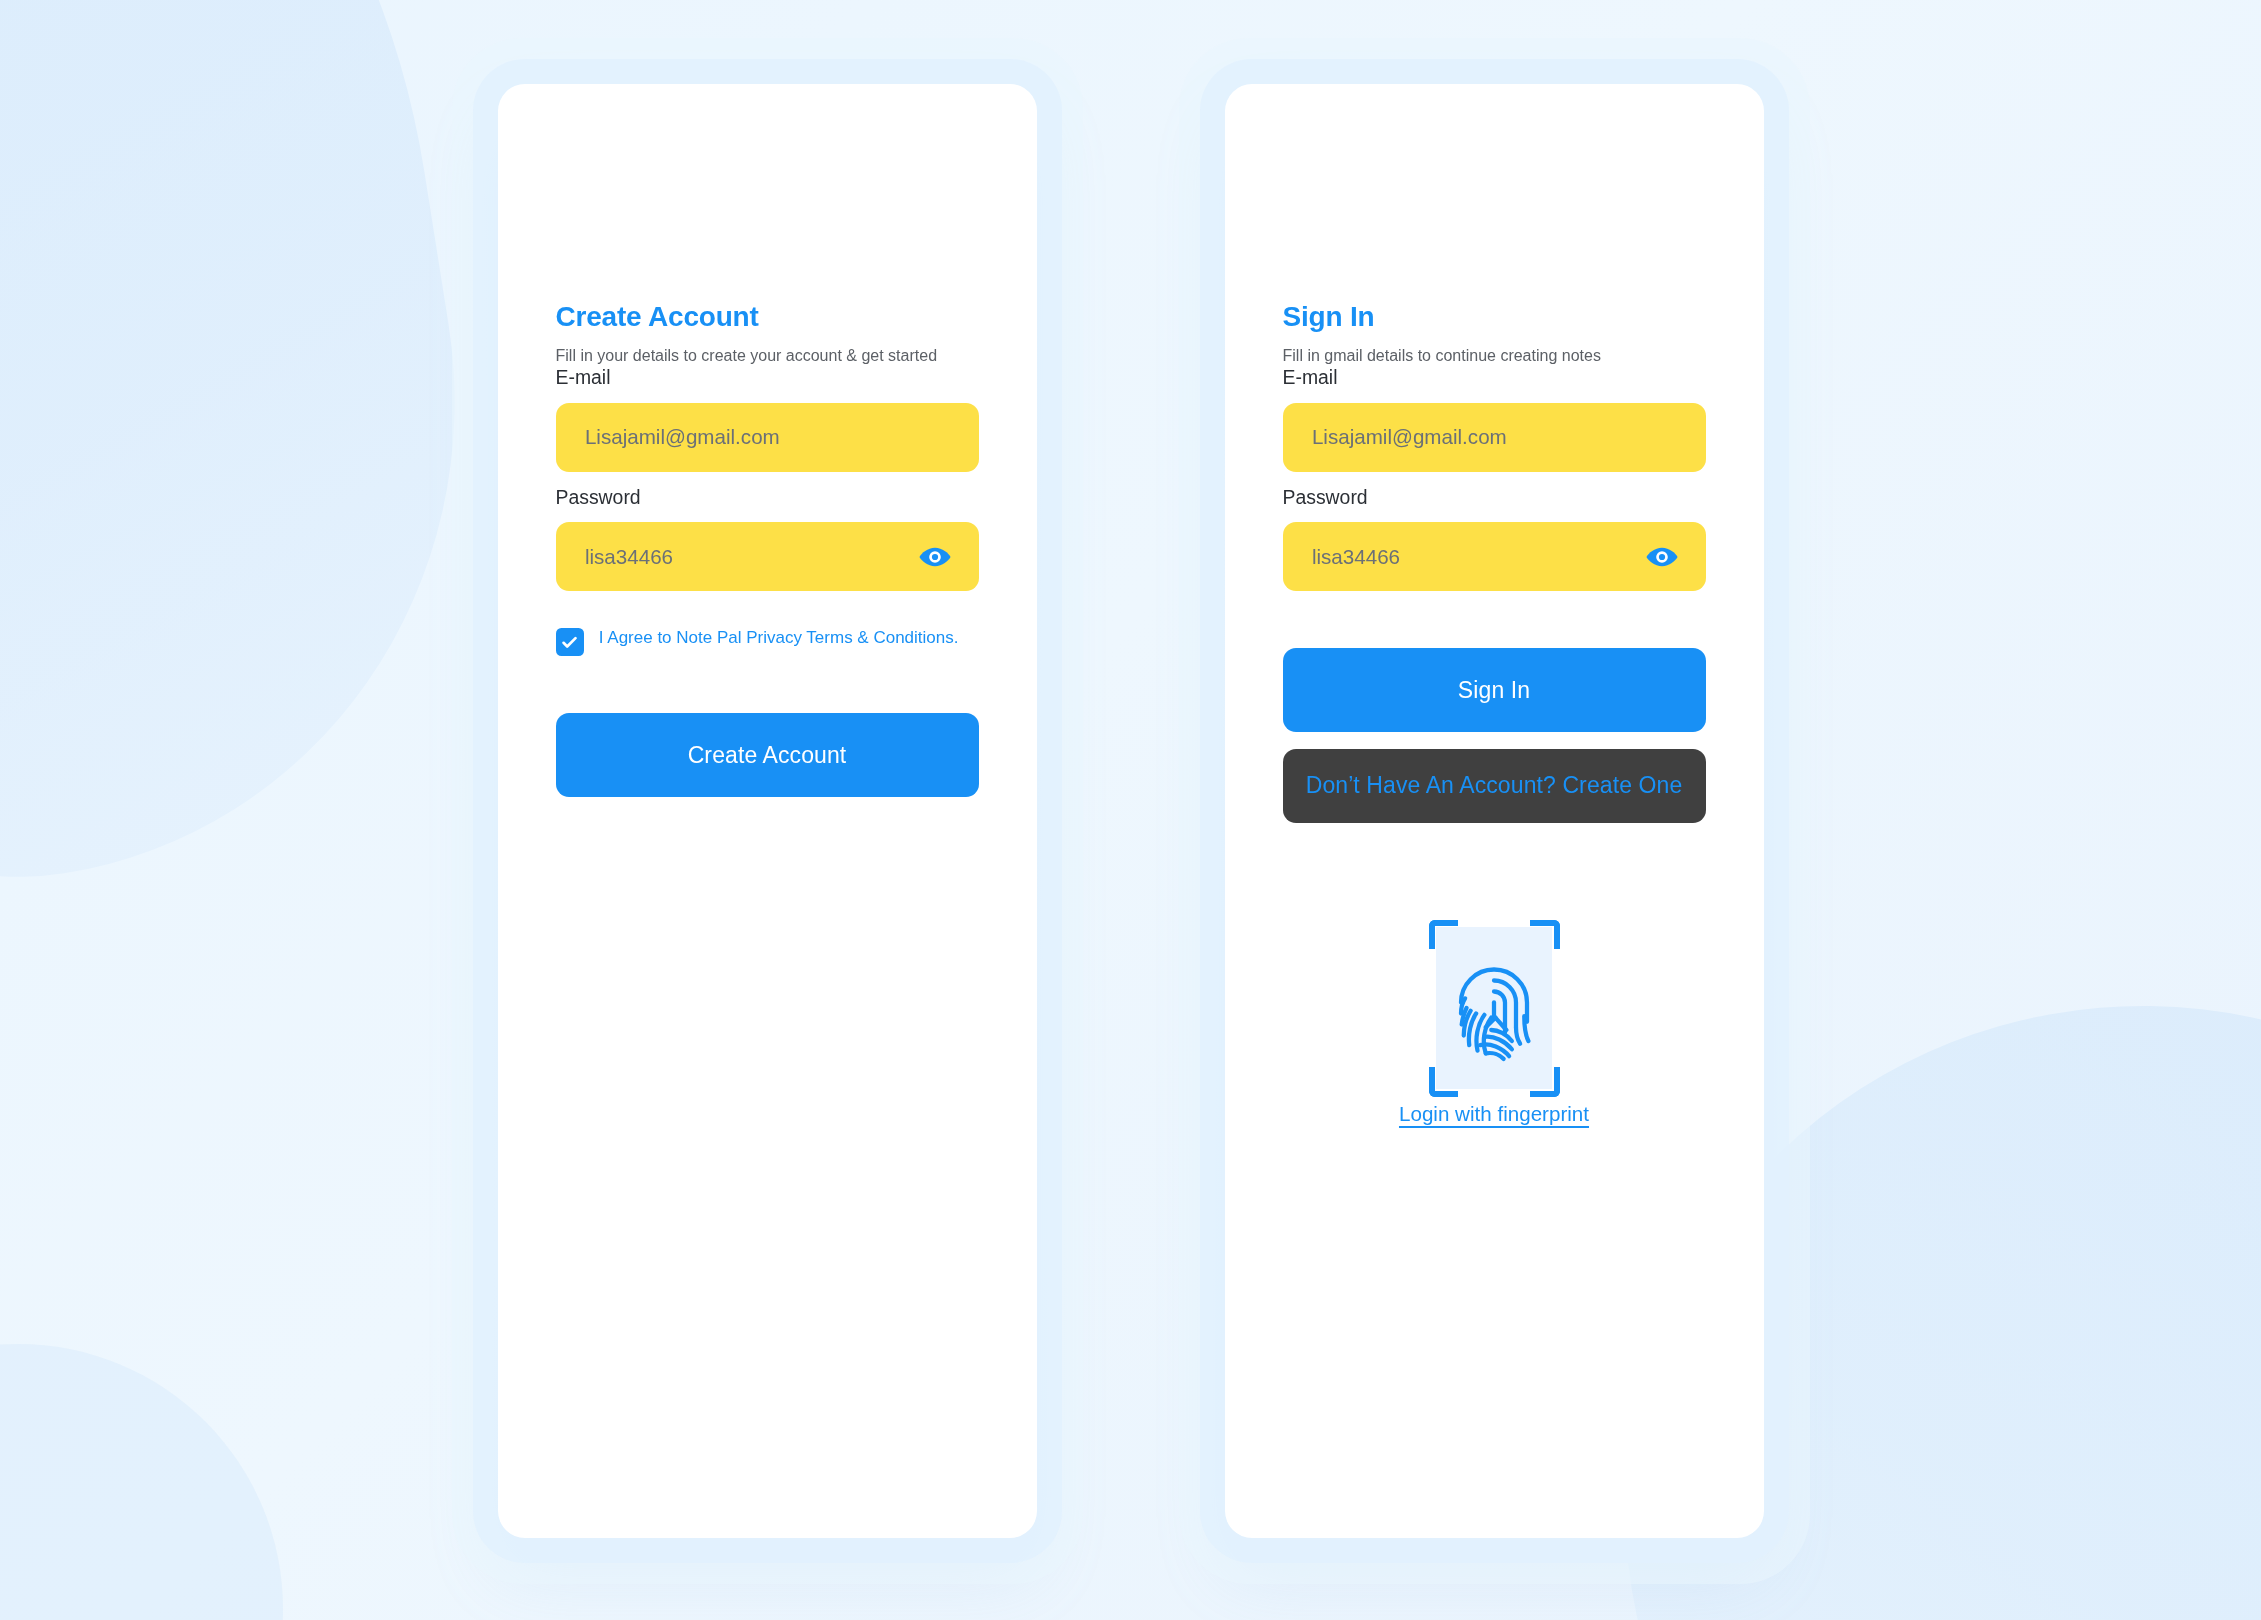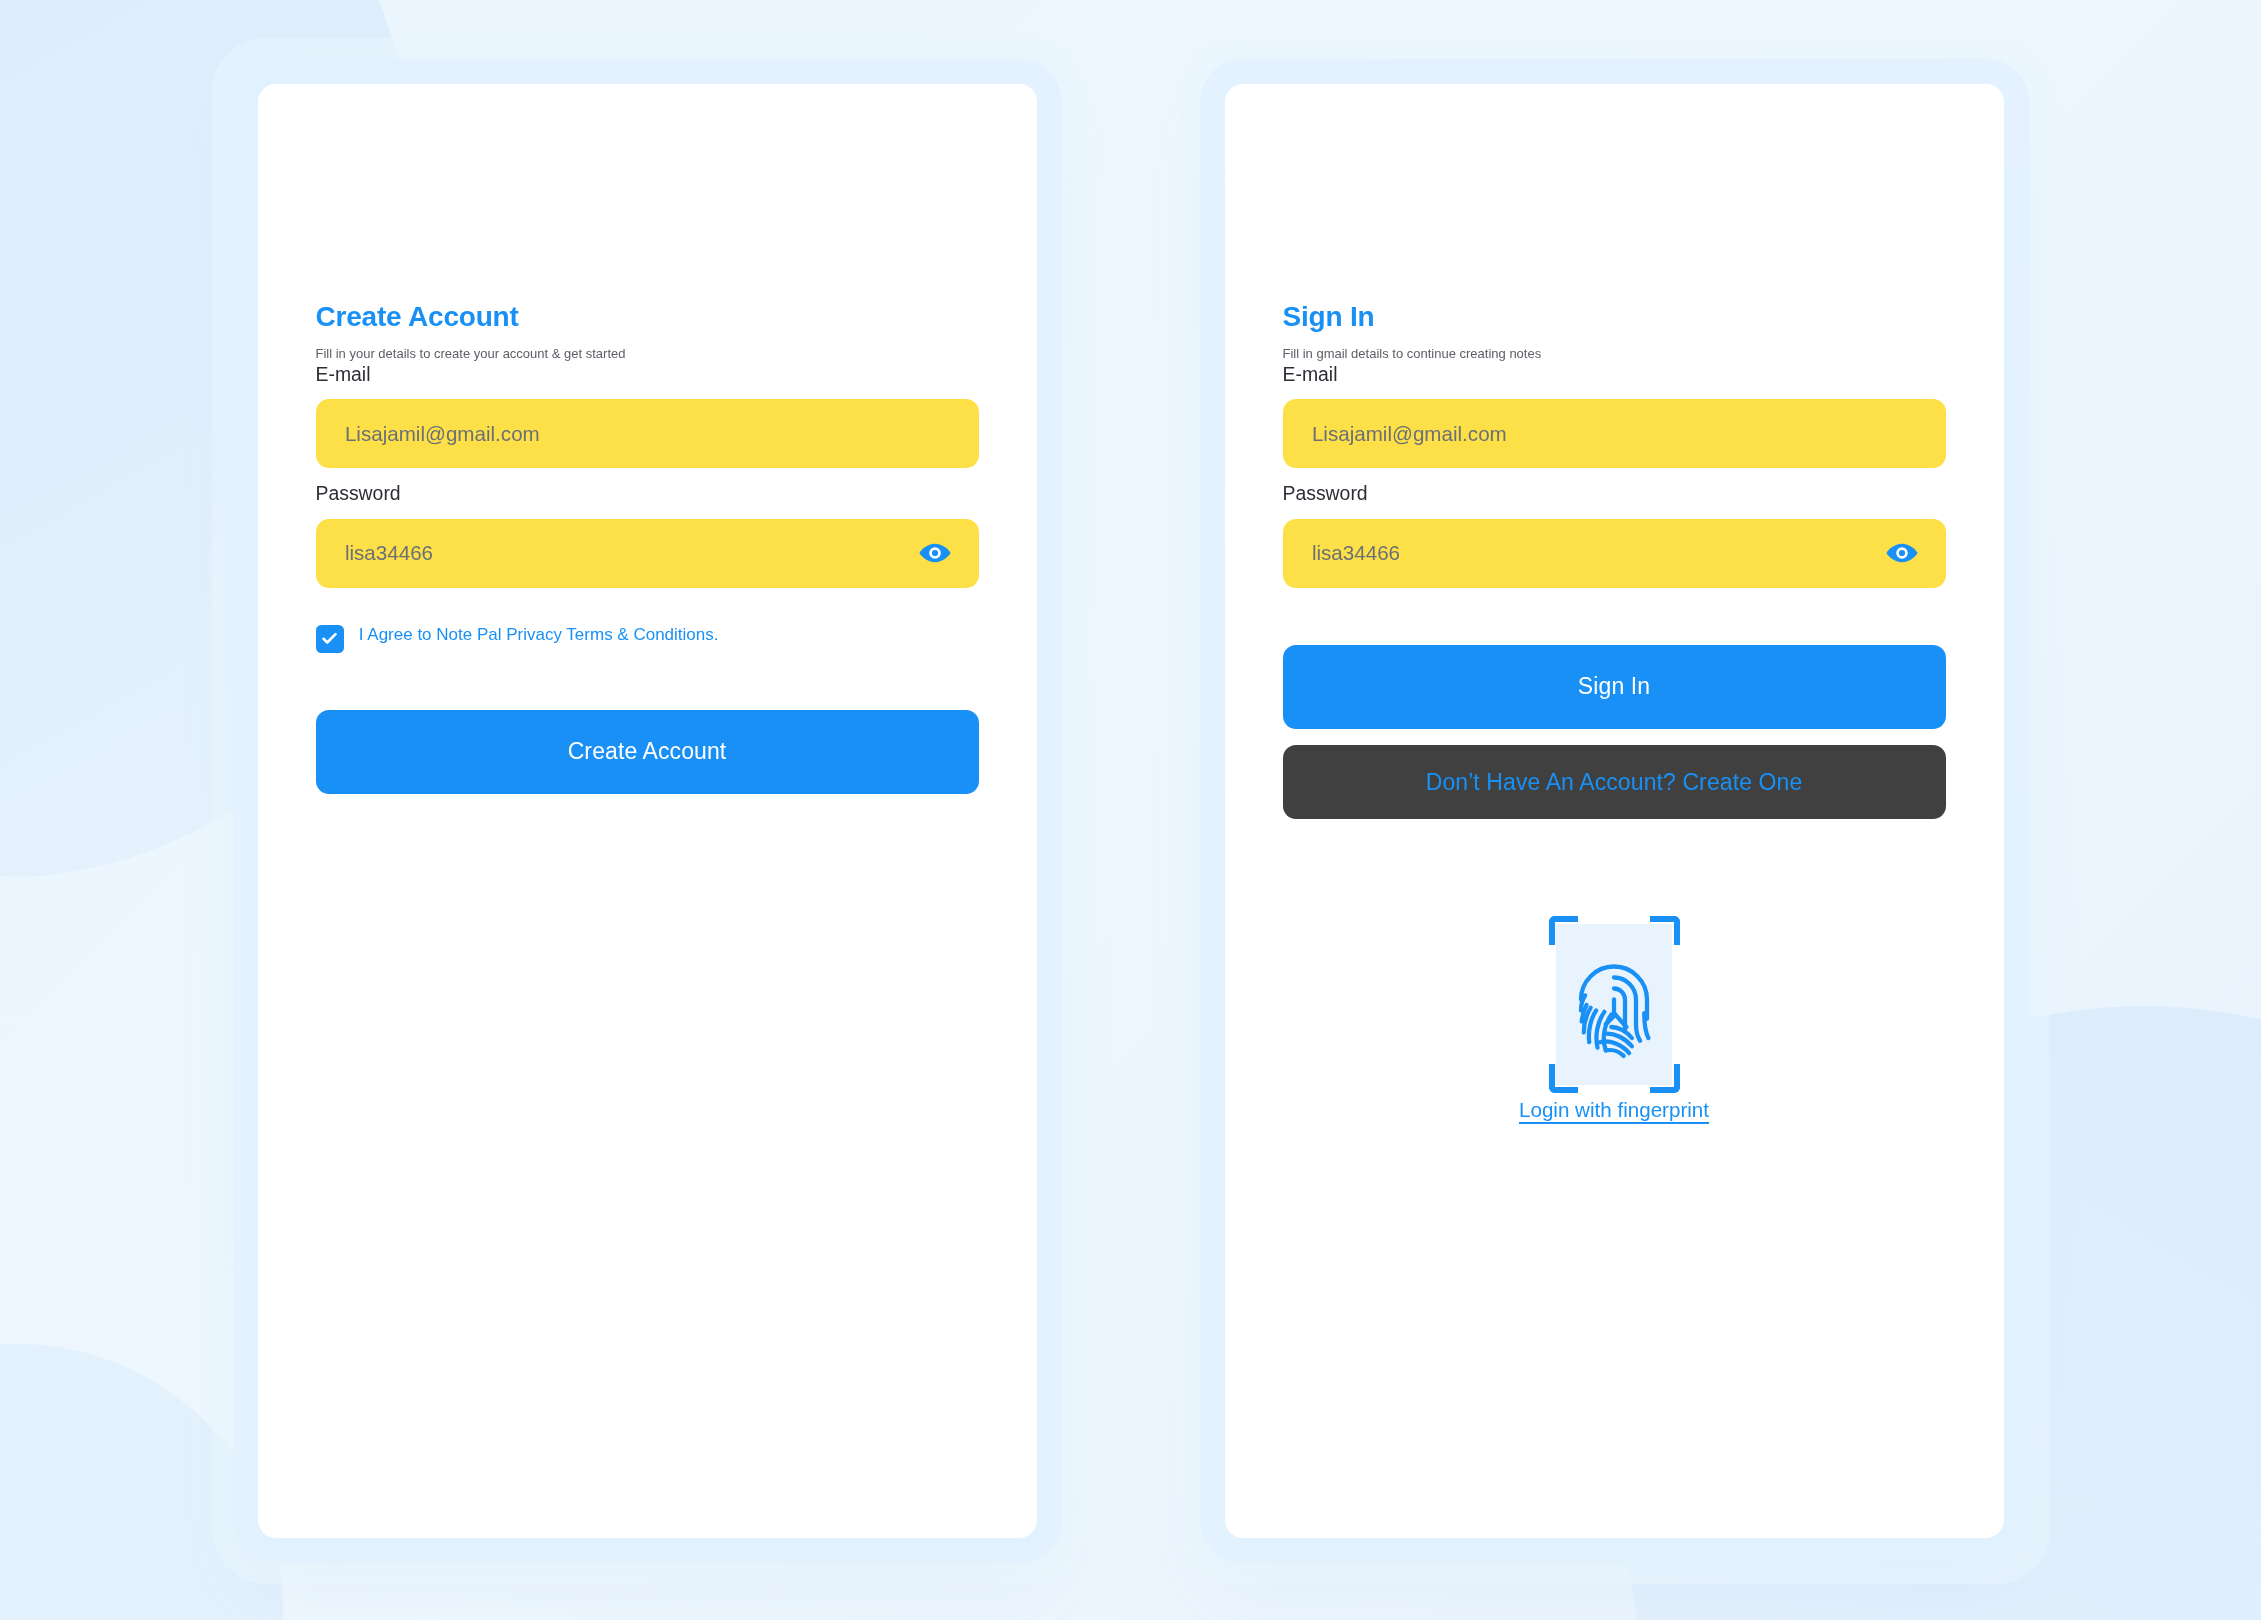--- a/index.html
+++ b/index.html
@@ -63,24 +63,24 @@
     inset: 0;
     display: flex;
     align-items: center;
     justify-content: center;
     gap: 188px;
   }
 
   
   .phone {
     position: relative;
-    width: 779px;
+    width: 539px;
     height: 1454px;
     background: #ffffff;
-    border-radius: 18px;
+    border-radius: 27px;
     box-shadow:
       0 0 0 25px rgba(226, 241, 254, 0.92),
       0 0 0 46px rgba(234, 245, 254, 0.55),
       0 35px 71px rgba(150, 190, 230, 0.18);
   }
 
   .screen {
     position: absolute;
     left: 0;
     right: 0;
@@ -92,21 +92,21 @@
 
   .title {
     font-size: 28px;
     font-weight: bold;
     color: #1890f5;
     letter-spacing: -0.2px;
     line-height: 1.1;
   }
   .subtitle {
     margin-top: 14px;
-    font-size: 13px;
+    font-size: 16px;
     color: #5c6066;
     line-height: 1.25;
   }
 
   .field-group { }
   .field-group + .field-group { margin-top: 14px; }
 
   .field-label {
     font-size: 19.4px;
     color: #2b2f35;

